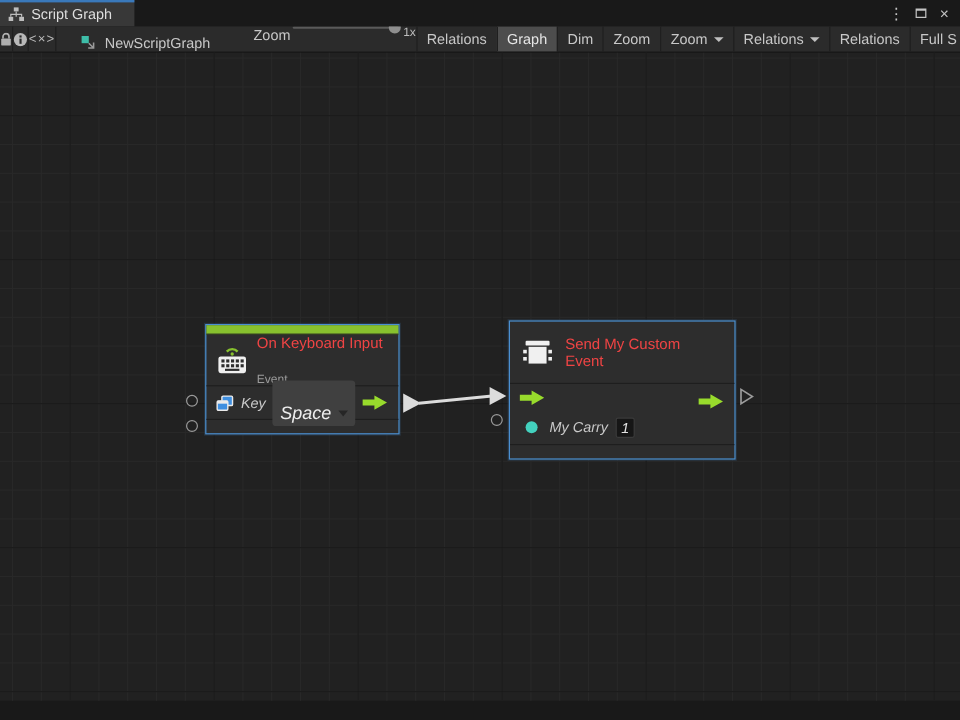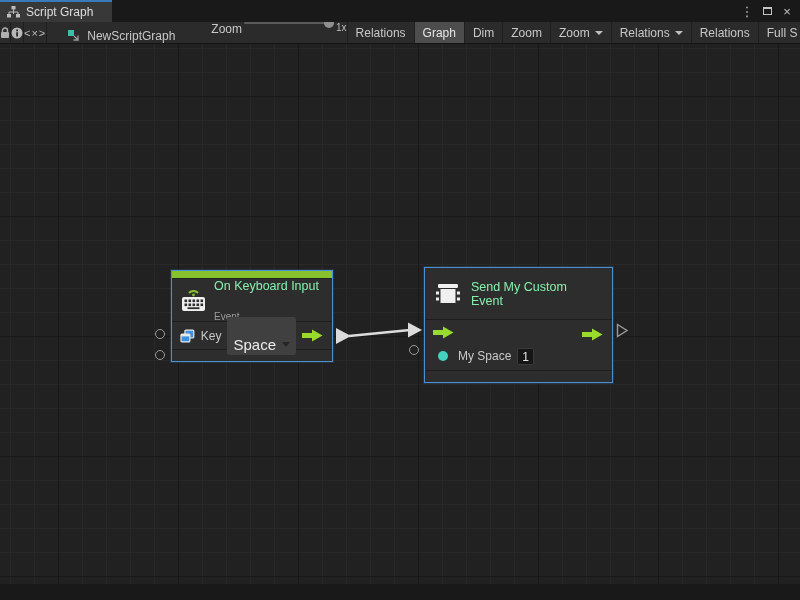--- a/index.html
+++ b/index.html
@@ -38,24 +38,24 @@
       linear-gradient(90deg, #282828 1px, transparent 1px);
     background-size:120px 120px, 120px 120px, 24px 24px, 24px 24px;
     background-position:0 52px, 58px 0, 0 4px, 10px 0; }
 
   
   .node { position:absolute; background:#2d2d2d; border:1px solid #4a8fd1; box-shadow:0 0 0 1px rgba(74,143,209,0.18); display:flex; flex-direction:column; }
   .accent { height:8px; background:#87c12e; border-bottom:1px solid #222; flex-shrink:0; }
   .nhead { display:flex; align-items:center; gap:7px; padding:0 8px; flex-shrink:0; }
   .node1 .nhead { height:42px; }
   .node2 .nhead { height:51px; gap:10px; padding:0 10px; }
-  .ntitle { font-size:12.5px; color:#86efac; }
+  .ntitle { font-size:12.5px; color:#ef4444; }
   .nsub { font-size:10px; color:#9b9b9b; margin-top:18px; }
   .nbody { border-top:1px solid #1e1e1e; border-bottom:1px solid #1e1e1e; padding:3px 0; flex-shrink:0; }
-  .prow { height:21px; display:flex; align-items:center; gap:6px; padding:0 9px 0 8px; }
+  .prow { height:21px; display:flex; align-items:center; gap:6px; padding:0 9px 0 8px;font-style:italic; }
   .node2 .prow { height:22px; }
   .plabel { font-size:12px; color:#c9c9c9; }
   .dropdown { background:#404040; border-radius:3px; padding:19px 6px 2px; font-size:15px; color:#ededed; display:inline-flex; align-items:center; gap:6px; cursor:default; }
   .dropdown .caret { width:0; height:0; border-left:4px solid transparent; border-right:4px solid transparent; border-top:5px solid #262626; }
   .flow-out { margin-left:auto; display:flex; }
   .valuebox { background:#161616; border:1px solid #3a3a3a; border-radius:2px; min-width:16px; height:17px; line-height:16px; text-align:center; font-size:12px; color:#e2e2e2; padding:0 4px; }
   .teal-dot { width:10px; height:10px; border-radius:50%; background:#43d1be; flex-shrink:0; margin:0 4px 0 5px; }
   .nfoot { height:11px; flex-shrink:0; }
 
   
@@ -218,21 +218,21 @@
             </svg>
           </span>
           <span class="flow-out">
             <svg width="21" height="13" viewBox="0 0 21 13">
               <path d="M0 4 h10 V0.5 L20.5 6.5 L10 12.5 V9 H0 Z" fill="#98db2c"></path>
             </svg>
           </span>
         </div>
         <div class="prow">
           <span class="teal-dot"></span>
-          <span class="plabel">My Space</span>
+          <span class="plabel">My Carry</span>
           <span class="valuebox">1</span>
         </div>
       </div>
       <div class="nfoot"></div>
     </div>
 
     <span class="port-circle" style="left:155px; top:285px;"></span>
     <span class="port-circle" style="left:155px; top:306px;"></span>
     <span class="port-circle" style="left:409px; top:301px;"></span>
     <svg class="abs" style="left:616px; top:279px;" width="13" height="15" viewBox="0 0 13 15">

